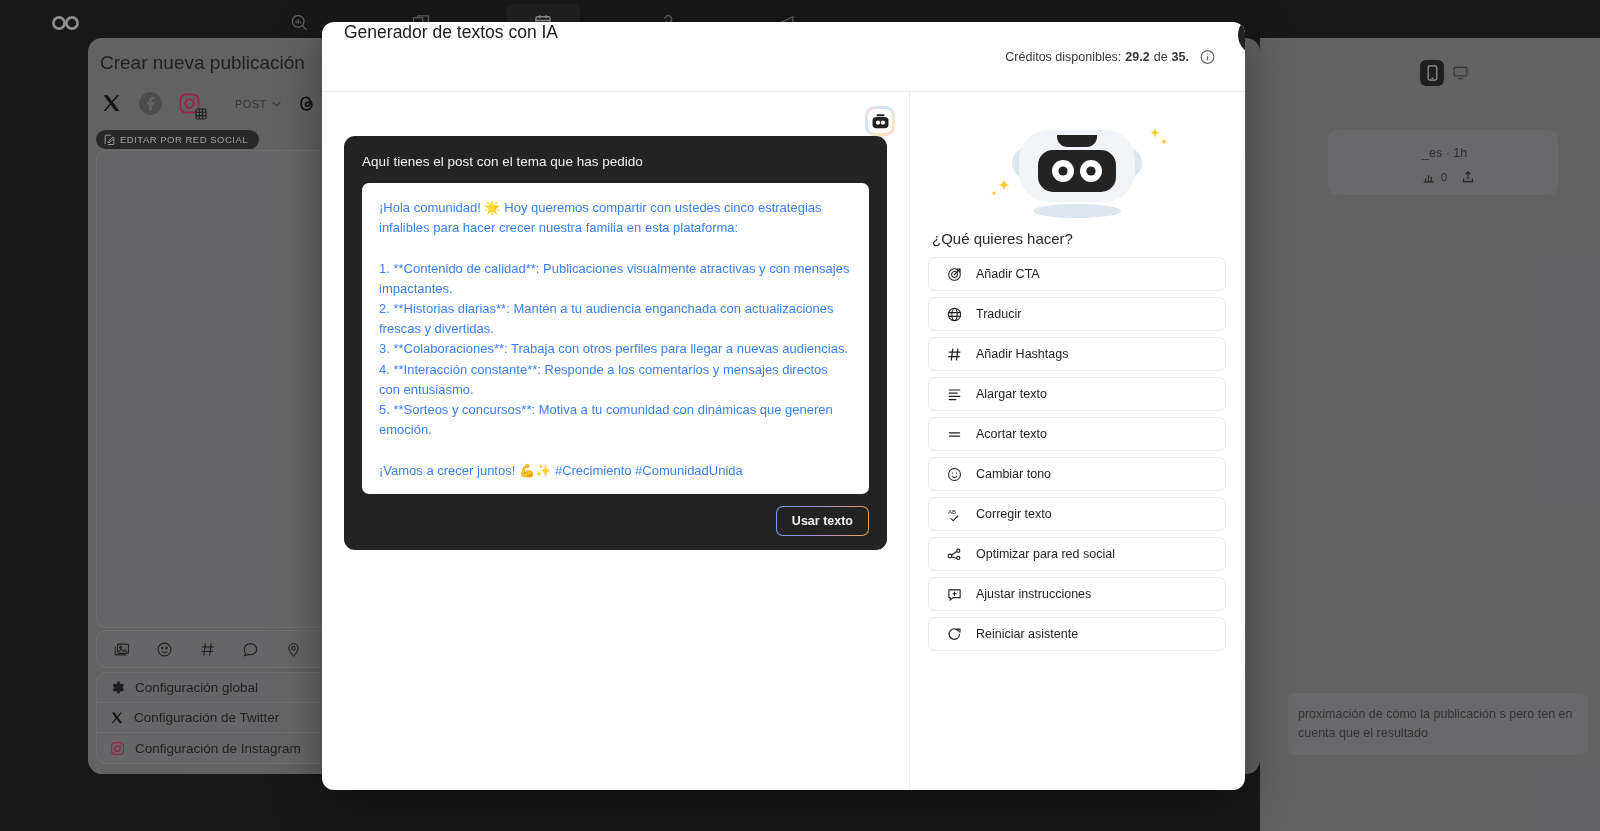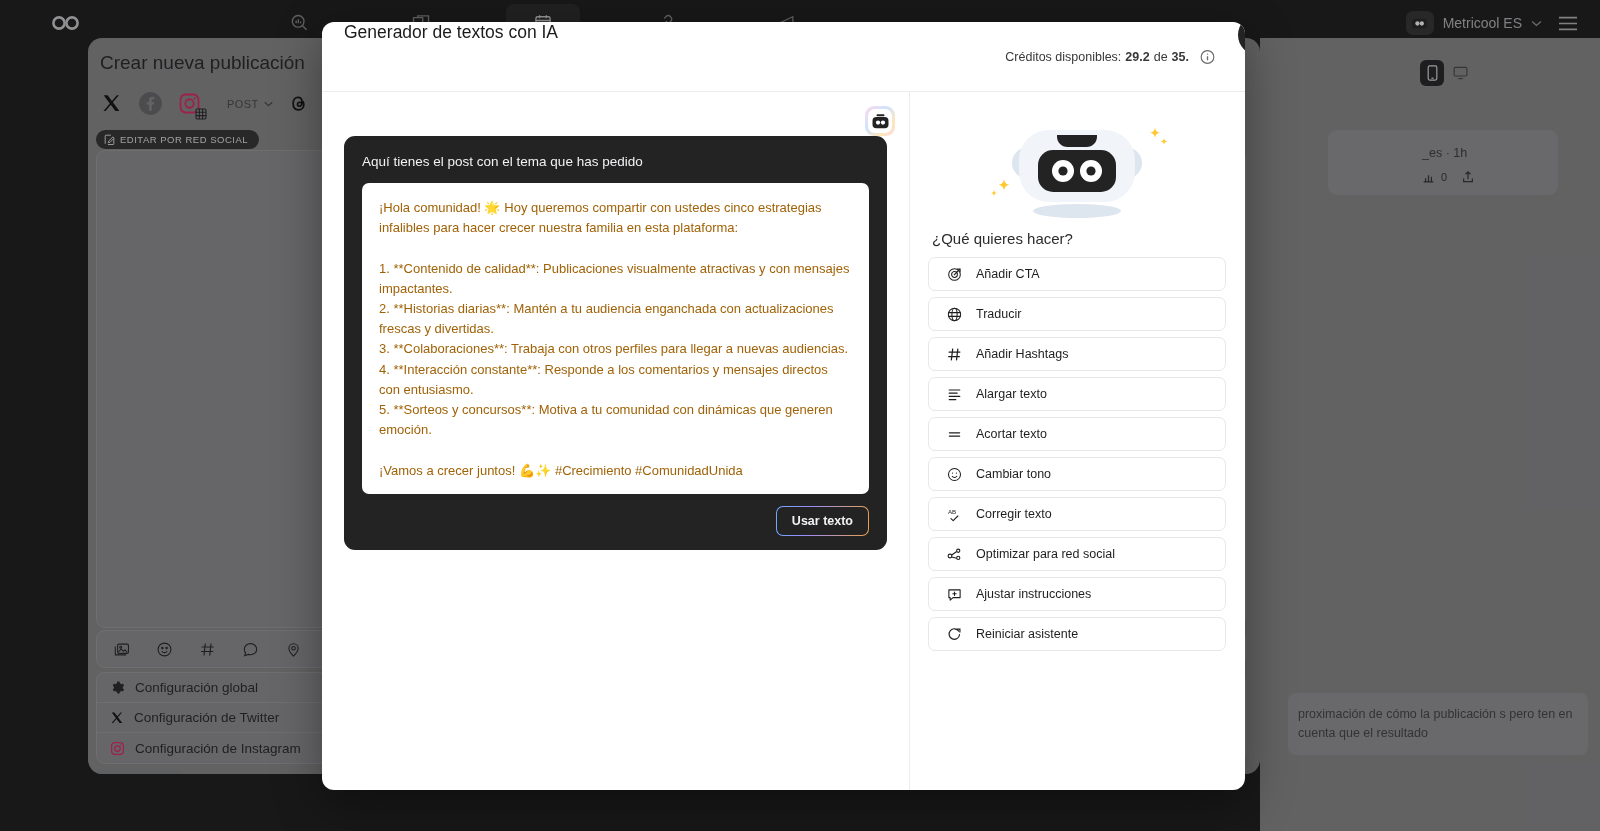--- a/index.html
+++ b/index.html
@@ -69,21 +69,21 @@
     font-size: 19px; color: #2f2f31;
   }
   .cp-networks {
     position: absolute; left: 10px; top: 52px;
     display: flex; align-items: center; gap: 12px;
   }
   .net-icon { width: 27px; height: 27px; display:flex; align-items:center; justify-content:center; }
   .post-type {
     display: flex; align-items: center; gap: 5px;
     font-size: 11px; color: #4e4e50; letter-spacing: .4px;
-    margin-left: 12px;
+    margin-left: 20px;
   }
   .cp-editbadge {
     position: absolute; left: 8px; top: 92px;
     height: 19px; padding: 0 11px 0 8px;
     background: #3a3a3c; color: #e4e4e6;
     border-radius: 10px; font-size: 9.5px; letter-spacing: .5px;
     display: flex; align-items: center; gap: 5px;
   }
   .cp-editor {
     position: absolute; left: 8px; top: 112px; right: 14px; height: 478px;
@@ -213,21 +213,21 @@
   }
   .bubble-heading {
     color: #f2f2f4; font-size: 13.5px; margin-bottom: 14px;
   }
   .generated-card {
     background: #fff; border-radius: 7px;
     padding: 15px 17px 13px 17px;
     max-height: 338px; overflow: hidden;
   }
   .gen-text {
-    font-size: 13px; line-height: 20.2px; color: #a16207;
+    font-size: 13px; line-height: 20.2px; color: #3b82f6;
     white-space: pre-wrap;
   }
   .bubble-actions {
     display: flex; justify-content: flex-end; margin-top: 12px;
   }
   .use-text-btn {
     position: relative;
     padding: 7px 15px; border-radius: 7px;
     font-size: 12.5px; color: #f2f2f4; font-weight: 700;
     background: #232324; cursor: pointer;
@@ -308,42 +308,20 @@
           <path d="M13 17.5 11 19.5a4 4 0 0 1-5.7-5.7l2-2"></path>
         </svg>
       </div>
       <div class="nav-item">
         <svg width="20" height="20" viewBox="0 0 24 24" fill="none" stroke="currentColor" stroke-width="1.6">
           <path d="M19 4.5 5 11l14 6.5z"></path>
         </svg>
       </div>
     </div>
 
-    <div class="topnav-right">
-      <div class="acct-chip">
-        <span class="acct-avatar">
-          <svg width="17" height="11" viewBox="0 0 24 16" fill="none">
-            <rect x="1" y="1" width="22" height="14" rx="5" fill="#2b2b2d"></rect>
-            <circle cx="9" cy="8" r="3.1" fill="#fff"></circle>
-              <circle cx="15.4" cy="8" r="3.1" fill="#fff"></circle>
-          </svg>
-        </span>
-        <span class="acct-name">Metricool ES</span>
-        <span style="color:#9b9b9f">
-          <svg width="11" height="7" viewBox="0 0 12 8" fill="none" stroke="currentColor" stroke-width="1.5">
-              <path d="M1 1.6 6 6.2l5-4.6"></path>
-            </svg>
-        </span>
-      </div>
-      <span class="hamburger">
-        <svg width="20" height="15" viewBox="0 0 20 15" fill="none" stroke="currentColor" stroke-width="1.7">
-          <path d="M1 1.6h18M1 7.5h18M1 13.4h18"></path>
-        </svg>
-      </span>
-    </div>
   </div>
 
   <div class="create-panel">
     <div class="cp-title">Crear nueva publicación</div>
 
     <div class="cp-networks">
       <span class="net-icon">
         <svg width="21" height="21" viewBox="0 0 24 24" fill="#19191b">
             <path d="M3 2.5h4.6l4.9 6.6 5.6-6.6h2.4l-6.9 8.1 7.4 9.9h-4.6l-5.2-7-6 7H2.8l7.3-8.6z"></path>
           </svg>

